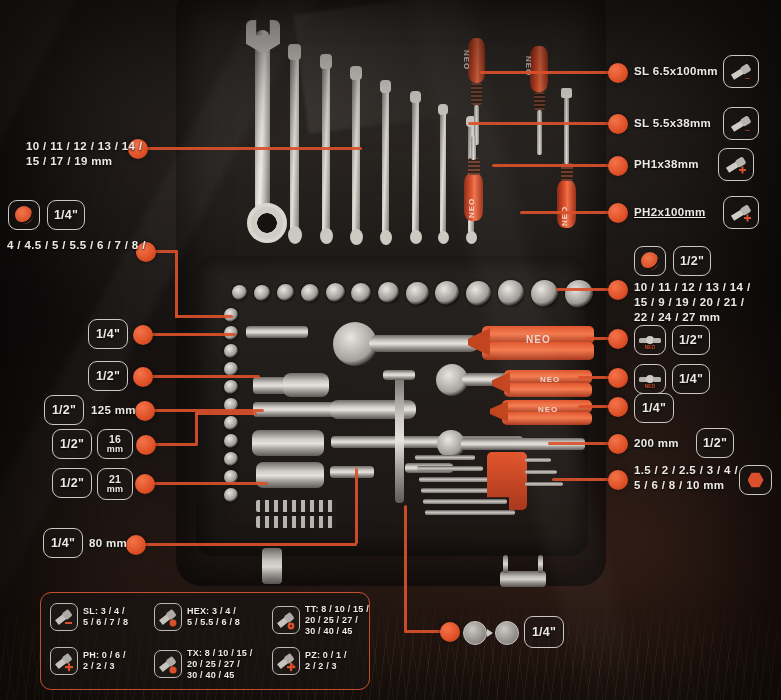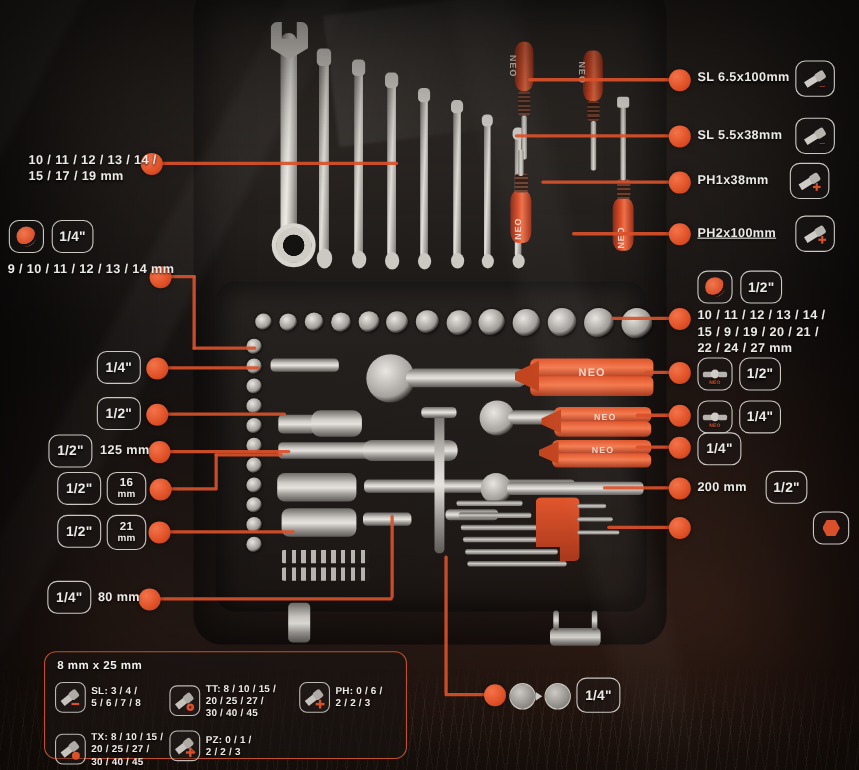--- a/index.html
+++ b/index.html
@@ -408,21 +408,21 @@
   <div class="dot" style="left:440px;top:622px;"></div>
 
   <div class="lbl two" style="left:26px;top:139px;">
     <div>10 / 11 / 12 / 13 / 14 /</div>
     <div>15 / 17 / 19 mm</div>
   </div>
 
   <div class="icon-box sock" style="left:8px;top:200px;width:32px;height:30px;"></div>
   <div class="icon-box" style="left:47px;top:200px;width:38px;height:30px;">1/4"</div>
   <div class="lbl two" style="left:7px;top:238px;">
-    <div>9 / 10 / 11 / 12 / 13 / 14 mm</div>
+    <div>4 / 4.5 / 5 / 5.5 / 6 / 7 / 8 /</div>
   </div>
 
   <div class="icon-box" style="left:88px;top:319px;width:40px;height:30px;">1/4"</div>
   <div class="icon-box" style="left:88px;top:361px;width:40px;height:30px;">1/2"</div>
 
   <div class="icon-box" style="left:44px;top:395px;width:40px;height:30px;">1/2"</div>
   <div class="lbl" style="left:91px;top:403px;">125 mm</div>
 
   <div class="icon-box" style="left:52px;top:429px;width:40px;height:30px;">1/2"</div>
   <div class="icon-box sm-txt" style="left:97px;top:429px;width:36px;height:30px;flex-direction:column;">
@@ -515,47 +515,65 @@
       <text x="12" y="19" font-size="4.5" fill="#d9502a" text-anchor="middle" font-family="Liberation Sans">NEO</text>
     </svg>
   </div>
   <div class="icon-box" style="left:672px;top:364px;width:38px;height:30px;">1/4"</div>
 
   <div class="icon-box" style="left:634px;top:393px;width:40px;height:30px;">1/4"</div>
 
   <div class="lbl" style="left:634px;top:436px;">200 mm</div>
   <div class="icon-box" style="left:696px;top:428px;width:38px;height:30px;">1/2"</div>
 
+  <div class="lbl two" style="left:634px;top:463px;">
+    <div>1.5 / 2 / 2.5 / 3 / 4 /</div>
+    <div>5 / 6 / 8 / 10 mm</div>
+  </div>
   <div class="icon-box hexsock" style="left:739px;top:465px;width:33px;height:30px;"></div>
 
   <div style="position:absolute;left:463px;top:621px;width:22px;height:22px;border-radius:50%;border:1.5px solid #cbc7c2;background:radial-gradient(circle at 38% 34%,#cdc9c4,#6e6a66);"></div>
   <div style="position:absolute;left:487px;top:629px;width:0;height:0;border-left:6px solid #cbc7c2;border-top:4px solid transparent;border-bottom:4px solid transparent;"></div>
   <div style="position:absolute;left:495px;top:621px;width:22px;height:22px;border-radius:50%;border:1.5px solid #cbc7c2;background:radial-gradient(circle at 38% 34%,#cdc9c4,#6e6a66);"></div>
   <div class="icon-box" style="left:524px;top:616px;width:40px;height:32px;">1/4"</div>
 
   <div id="legend-panel">
-    <div id="legend-title">8 mm x 25 mm</div>
     <div class="legend-grid">
 
       <div class="legend-cell">
         <div class="legend-ico">
           <svg class="bit-glyph" viewBox="0 0 26 26">
               <g transform="rotate(-38 13 13)">
             <rect x="4" y="10" width="10" height="6" fill="#c6c2bd"></rect>
                 <rect x="13" y="9" width="8" height="8" rx="2" fill="#aeaaa5"></rect>
           </g>
               <rect x="14" y="18" width="7" height="2" fill="#d9502a"></rect>
             </svg>
         </div>
         <div class="legend-txt">
           <div>SL: 3 / 4 /</div>
           <div>5 / 6 / 7 / 8</div>
         </div>
       </div>
 
+      <div class="legend-cell">
+        <div class="legend-ico">
+          <svg class="bit-glyph" viewBox="0 0 26 26">
+              <g transform="rotate(-38 13 13)">
+            <rect x="4" y="10" width="10" height="6" fill="#c6c2bd"></rect>
+                <rect x="13" y="9" width="8" height="8" rx="2" fill="#aeaaa5"></rect>
+          </g>
+              <circle cx="18" cy="19" r="3.4" fill="#d9502a"></circle>
+            </svg>
+        </div>
+        <div class="legend-txt">
+          <div>HEX: 3 / 4 /</div>
+          <div>5 / 5.5 / 6 / 8</div>
+        </div>
+      </div>
 
       <div class="legend-cell" style="height:42px;">
         <div class="legend-ico">
           <svg class="bit-glyph" viewBox="0 0 26 26">
               <g transform="rotate(-38 13 13)">
             <rect x="4" y="10" width="10" height="6" fill="#c6c2bd"></rect>
                 <rect x="13" y="9" width="8" height="8" rx="2" fill="#aeaaa5"></rect>
           </g>
               <circle cx="18" cy="19" r="3.4" fill="#d9502a"></circle>
               <circle cx="18" cy="19" r="1" fill="#1c1815"></circle>

